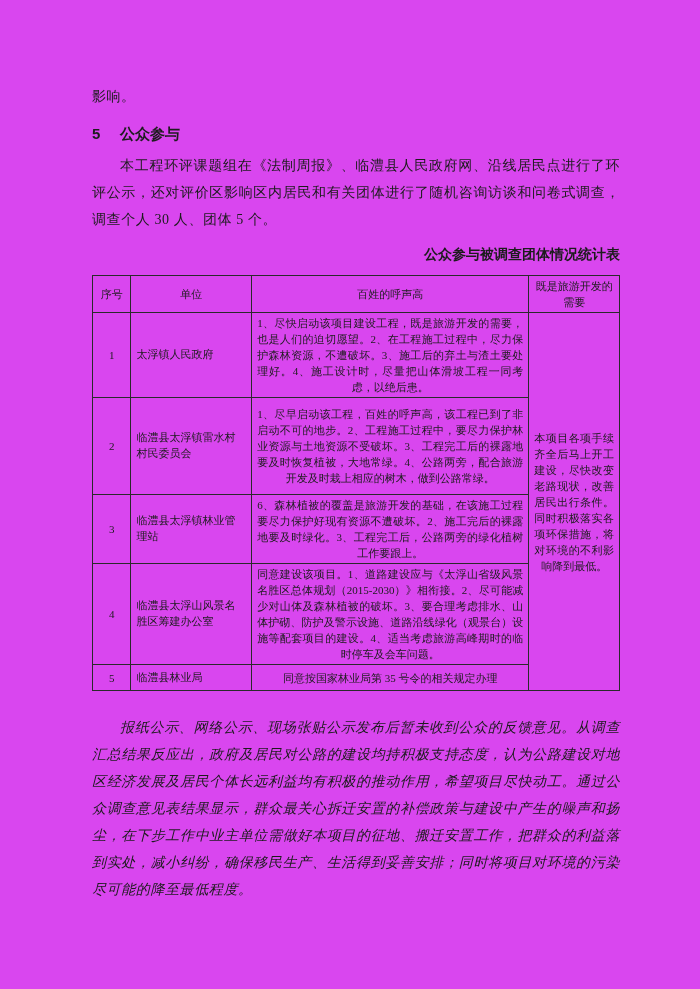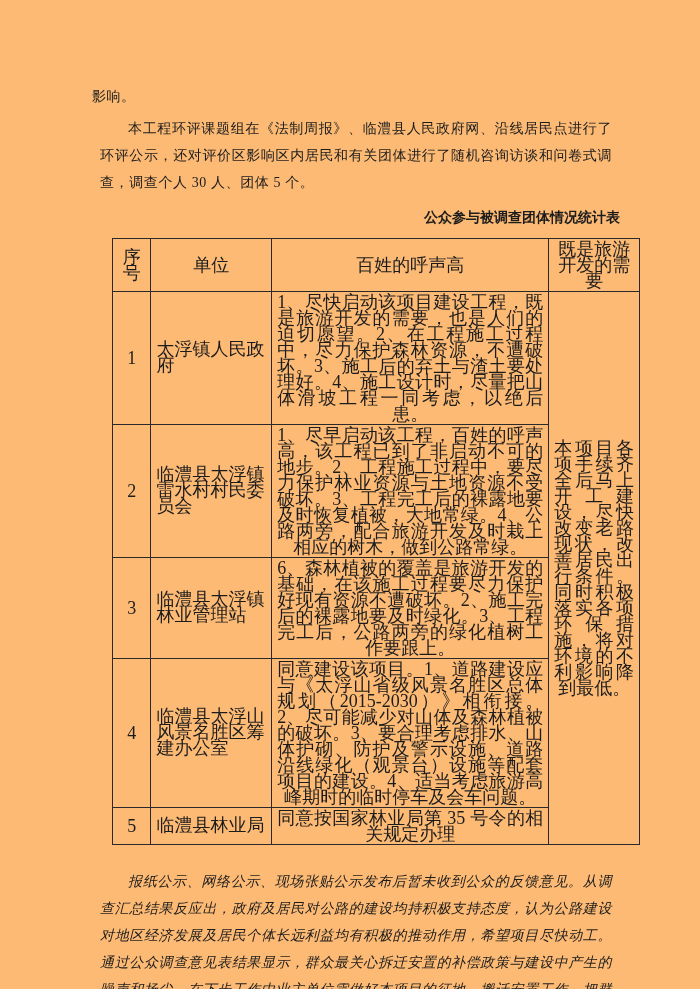--- a/index.html
+++ b/index.html
@@ -1,42 +1,42 @@
 <!DOCTYPE html>
 <html lang="zh"><head>
 <meta charset="utf-8">
 <style>
   html, body { margin: 0; padding: 0; background: #e8e8e8; }
   .page {
     position: relative;
     width: 700px;
     height: 989px;
     margin: 0 auto;
-    background: #fdba74;
+    background: #d946ef;
     box-sizing: border-box;
     padding: 86px 80px 40px 92px;
     font-family: "Liberation Serif", "DejaVu Serif", serif;
     color: #1c1c1c;
     overflow: hidden;
   }
   .leading-line {
     font-size: 14px;
     line-height: 21px;
     letter-spacing: 0.5px;
   }
   .section-heading {
     margin-top: 17px;
     font-family: "Liberation Sans", "DejaVu Sans", sans-serif;
     font-weight: bold;
     font-size: 15px;
     line-height: 20px;
   }
   .section-heading .sec-no { display: inline-block; min-width: 28px; }
   .para {
-    margin: 8px;
+    margin: 0;
     text-align: justify;
     text-indent: 2em;
     font-size: 14px;
     line-height: 27px;
     letter-spacing: 0.6px;
   }
   .para-1 { margin-top: 8px; }
   .para-2 { margin-top: 23px; font-style: italic; }
   .table-title {
     margin-top: 12px;
@@ -44,22 +44,21 @@
     font-family: "Liberation Sans", "DejaVu Sans", sans-serif;
     font-weight: bold;
     font-size: 14px;
     line-height: 19px;
   }
   table.survey {
     margin-top: 11px;
     width: 100%;
     border-collapse: collapse;
     table-layout: fixed;
-    font-size: 18px;
-    margin-left: 20px;
+    font-size: 11px;
   }
   table.survey td, table.survey th {
     border: 1px solid #2a2a2a;
     padding: 2px 5px;
     line-height: 16px;
     font-weight: normal;
     vertical-align: middle;
     word-break: break-all;
     box-sizing: border-box;
   }
@@ -78,20 +77,23 @@
   tr.r4 { height: 95px; }
   tr.r5 { height: 26px; }
 </style>
 </head>
 <body>
 
 <div class="page">
 
   <div class="leading-line">影响。</div>
 
+  <div class="section-heading">
+    <span class="sec-no">5</span><span>公众参与</span>
+  </div>
 
   <p class="para para-1">本工程环评课题组在《法制周报》、临澧县人民政府网、沿线居民点进行了环评公示，还对评价区影响区内居民和有关团体进行了随机咨询访谈和问卷式调查，调查个人 30 人、团体 5 个。</p>
 
   <div class="table-title">公众参与被调查团体情况统计表</div>
 
   <table class="survey">
     <colgroup>
       <col class="c-no">
         <col class="c-unit">
         <col class="c-op">

